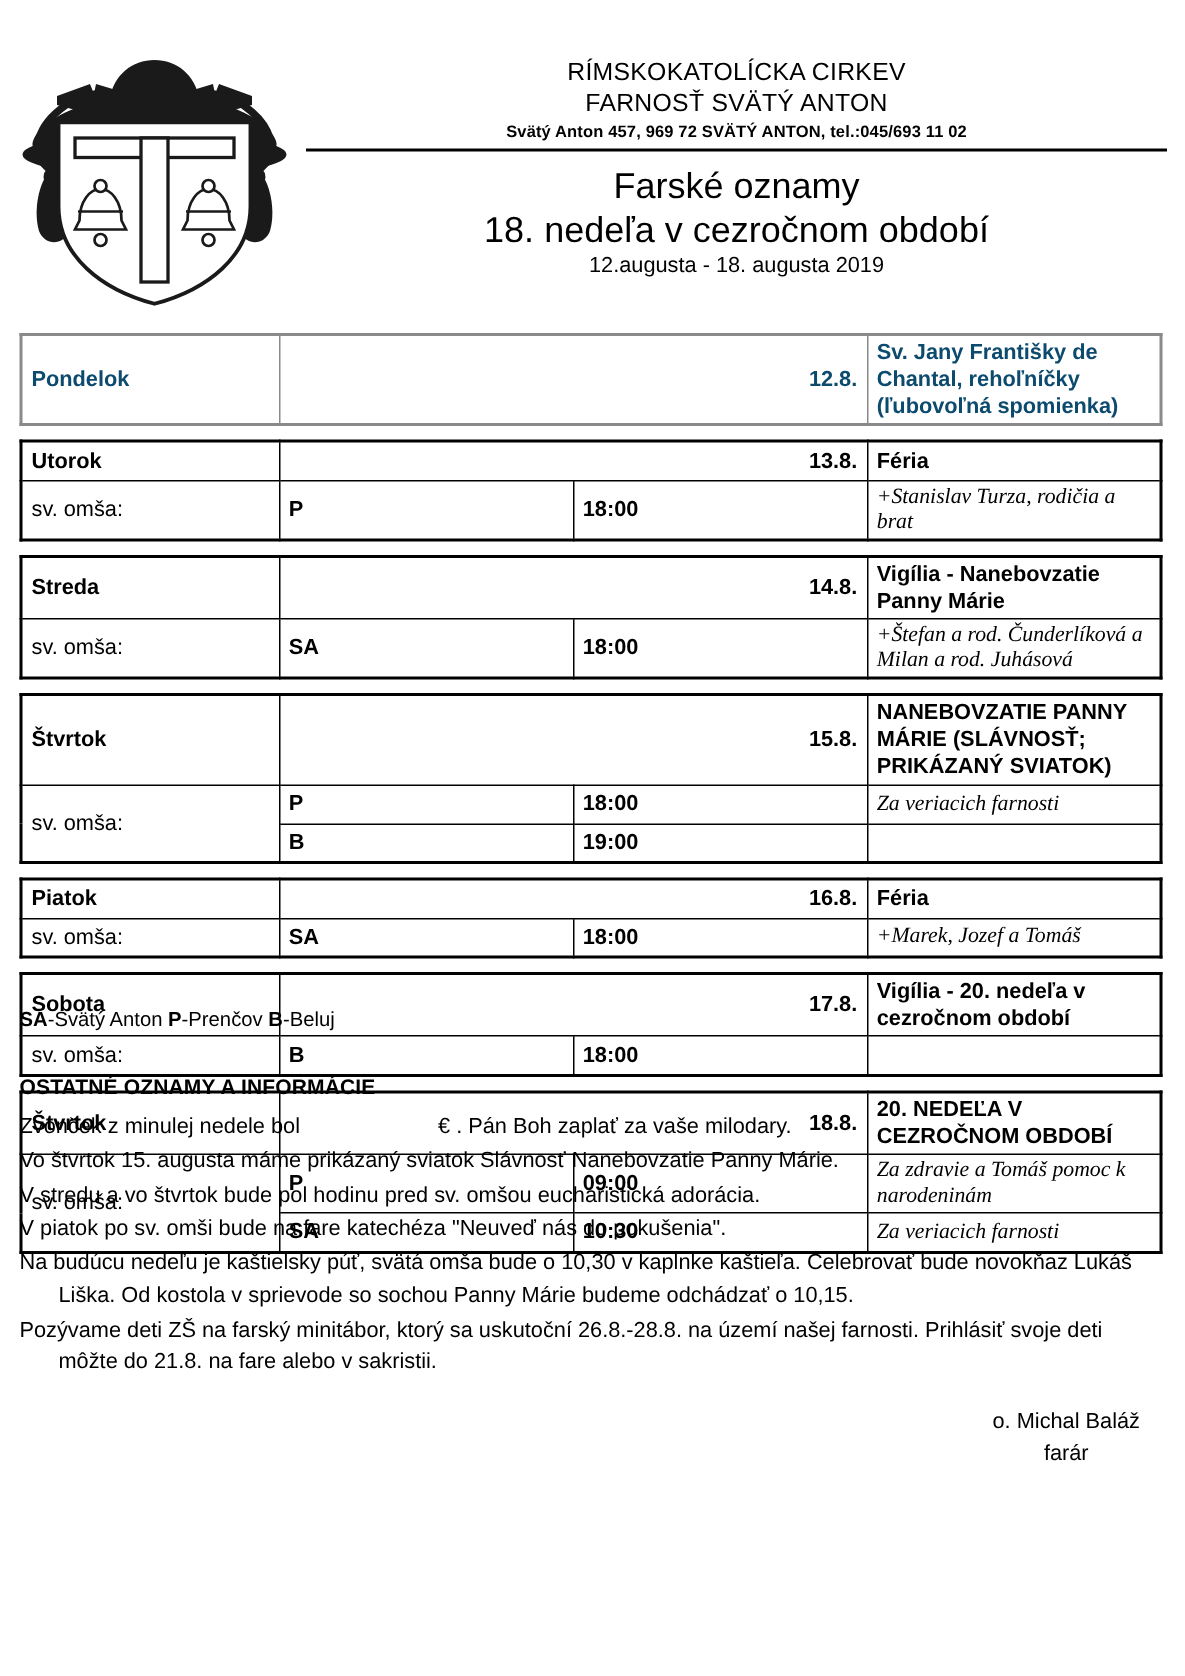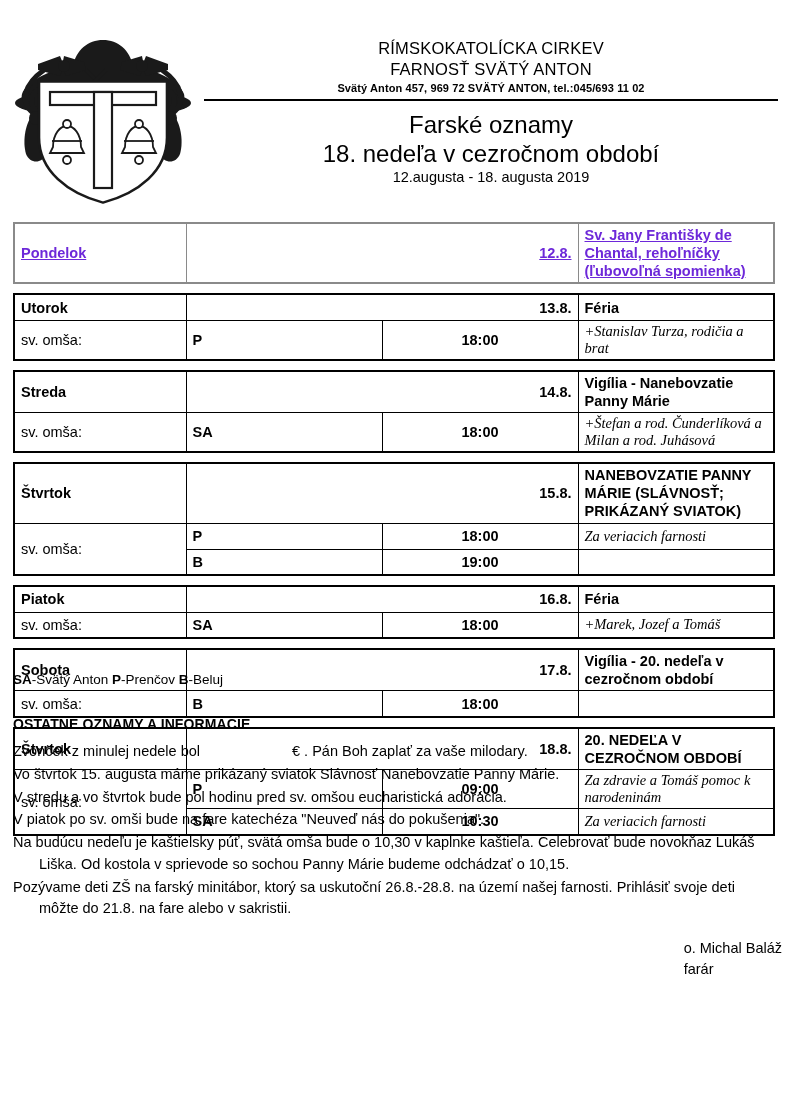--- a/index.html
+++ b/index.html
@@ -77,34 +77,34 @@
     border: 2.2px solid #000;
   }
   .blk td {
     border: 1px solid #000;
     padding: 2px 6px;
     vertical-align: middle;
     font-size: 14.5px;
     height: 26px;
   }
   .blk.muted { border-color: #8a8a8a; }
-  .blk.muted td { border-color: #8a8a8a; color: #6d28d9; text-decoration: underline; }
+  .blk.muted td { border-color: #8a8a8a; color: #0c4a6e; }
 
   .c-day   { width: 172px; }
   .c-code  { width: 62px; }
   .c-time  { width: 62px; }
   .c-desc  { width: auto; }
 
   .day   { font-weight: bold; font-size: 15px; }
   .date  { font-weight: bold; text-align: right; font-size: 15px; }
   .desc  { font-weight: bold; font-size: 15px; line-height: 1.25; }
   .desc.tall { height: 46px; }
   .mass  { font-size: 14px; font-weight: normal; }
   .code  { font-weight: bold; font-size: 15px; }
-  .time  { font-weight: bold; text-align: center; font-size: 15px; }
+  .time  { font-weight: bold; text-align: left; font-size: 15px; }
   .inten {
     font-family: "Liberation Serif", serif;
     font-style: italic;
     font-size: 15px;
     font-weight: normal;
   }
 
   
   .legend {
     position: absolute;
@@ -129,23 +129,23 @@
   .not-line {
     font-size: 14.5px;
     line-height: 1.5;
     margin-bottom: 1px;
   }
   .not-line .hang { display: block; padding-left: 26px; }
   .gap-amt { display: inline-block; width: 92px; }
 
   .signature {
     position: absolute;
-    right: 8px;
+    right: 30px;
     top: 938px;
-    text-align: left;
+    text-align: center;
     font-size: 14.5px;
     line-height: 1.45;
   }
 </style>
 </head>
 <body>
 
 <div class="header">
 
   <div class="crest">

